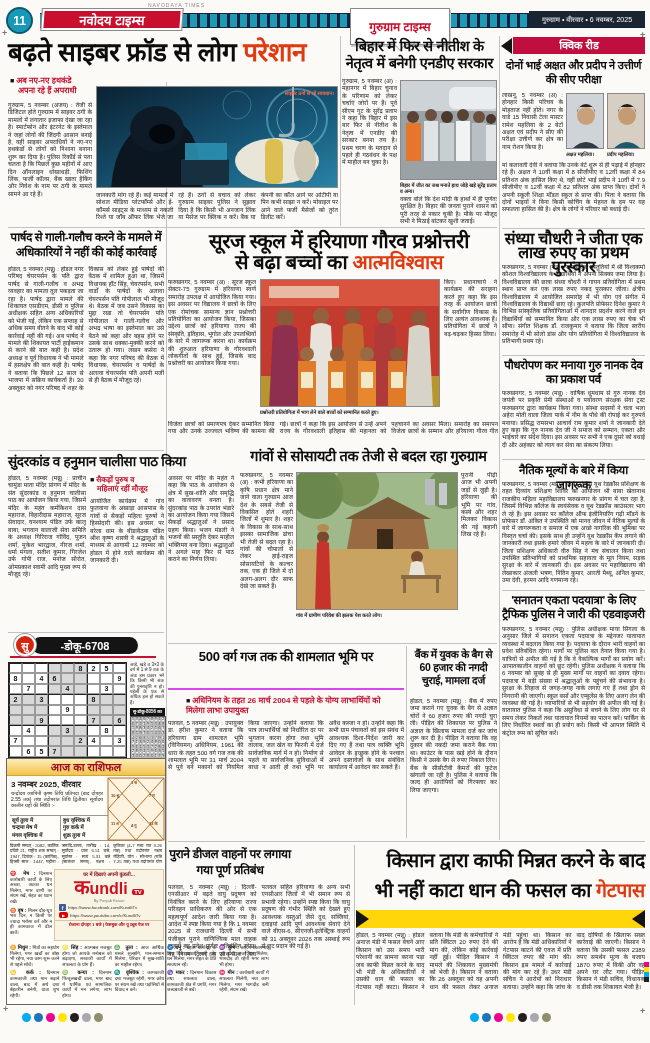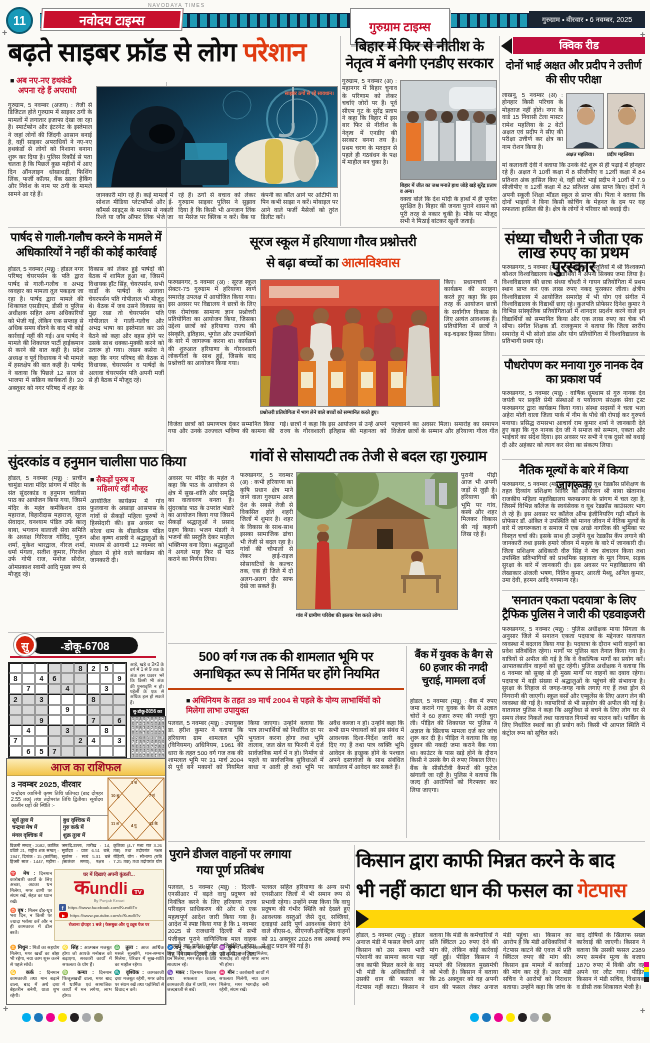--- a/index.html
+++ b/index.html
@@ -67,21 +67,21 @@
   .fbicon{width:7px;height:7px;background:#3b5998;color:#fff;font-size:5px;font-weight:bold;display:inline-flex;align-items:center;justify-content:center;border-radius:1px}
   .yticon{width:9px;height:6px;background:#d00;color:#fff;font-size:4px;display:inline-flex;align-items:center;justify-content:center;border-radius:2px}
   .ad-tag{font-size:4.4px;color:#b00d1e;font-weight:bold;border-top:1px solid #d6c79e;margin-top:2px;line-height:7px}
   
   .strip{background:#ffd60a;color:#7a0c22;font-weight:bold;font-size:9.5px;display:flex;align-items:center;justify-content:center;position:absolute}
   .strip i{position:absolute;top:0;width:0;height:0}
   .strip .tl{left:0;border-top:9px solid transparent;border-bottom:9px solid transparent;border-left:13px solid #141414}
   .strip .tr{right:0;border-top:9px solid transparent;border-bottom:9px solid transparent;border-right:13px solid #141414}
   .cm-box{position:absolute;background:radial-gradient(closest-side,#ffec7a 62%,rgba(255,236,122,0));display:flex;align-items:center;justify-content:center;text-align:center;font-weight:bold;font-size:8.5px;color:#8a0b1e;line-height:10px}
   .dot{display:inline-block;width:9px;height:9px;border-radius:50%;margin-right:3px}
-  .underl{border-bottom:2px solid #c2410c;padding-bottom:10px}
+  .underl{border-bottom:2px solid #d946ef;padding-bottom:10px}
 </style>
 </head>
 <body>
 
 <div class="plus" style="left:2px;top:28px">+</div>
 <div class="plus" style="left:640px;top:30px">+</div>
 <div class="plus" style="left:3px;top:1004px">+</div>
 <div class="plus" style="left:640px;top:1006px">+</div>
 
 <div class="abs mh-brand-small" style="left:148px;top:2px">NAVODAYA TIMES</div>
@@ -208,21 +208,21 @@
 
 <div class="abs hl ctr" style="left:8px;top:230px;width:156px;height:32px;font-size:11.5px;line-height:15px">पार्षद से गाली-गलौच करने के मामले में अधिकारियों ने नहीं की कोई कार्रवाई</div>
 <div class="abs b6 cols2" style="left:8px;top:266px;width:156px;height:182px">होडल, 5 नवम्बर (मन्नू) : होडल नगर परिषद चेयरपर्सन के पति द्वारा पार्षद से गाली-गलौच व अभद्र व्यवहार का मामला तूल पकड़ता जा रहा है। पार्षद द्वारा मामले की शिकायत एसडीएम, डीसी व पुलिस अधीक्षक सहित अन्य अधिकारियों को भेजी गई, लेकिन एक सप्ताह से अधिक समय बीतने के बाद भी कोई कार्रवाई नहीं की गई। अब पार्षद ने मामले की शिकायत पार्टी हाईकमान से करने की बात कही है। प्रदेश अध्यक्ष व पूर्व विधायक ने भी मामले में हस्तक्षेप की बात कही है। पार्षद ने बताया कि पिछले 12 साल से भाजपा में सक्रिय कार्यकर्ता है। 30 अक्तूबर को नगर परिषद में शहर के विकास को लेकर हुई पार्षदों की बैठक में शामिल हुआ था, जिसमें विधायक हॉट सिंह, चेयरपर्सन, सभी वार्डों के पार्षदों के अलावा चेयरपर्सन पति गोपीलाल भी मौजूद थे। बैठक में जब उसने विकास का मुद्दा रखा तो चेयरपर्सन पति गोपीलाल ने गाली-गलौच और अभद्र भाषा का इस्तेमाल कर उसे बैठने को कहा और बहस होने पर उसके साथ धक्का-मुक्की करने को उतारू हो गया। लखन कसेरा ने कहा कि नगर परिषद की बैठक में विधायक, चेयरपर्सन व पार्षदों के अलावा चेयरपर्सन पति अपनी मर्जी से ही बैठक में मौजूद रहे।</div>
 
 <div class="abs hl" style="left:8px;top:453px;width:228px;height:18px;font-size:13.5px;line-height:17px">सुंदरकांड व हनुमान चालीसा पाठ किया</div>
 <div class="abs b6" style="left:8px;top:475px;width:78px;height:154px">होडल, 5 नवम्बर (मन्नू) : प्राचीन चामुंडा माता मंदिर प्रांगण में मंदिर के संत सुंदरकांड व हनुमान चालीसा पाठ का आयोजन किया गया, जिसमें मंदिर के महंत कर्मकिशन दास महाराज, बिहारीदास महाराज, सूरज सेवादार, घनश्याम पंडित उर्फ कालू बाबा, भगवान बालाजी सेवा समिति के अध्यक्ष गिरिराज गोविंद, पूजन शर्मा, मुकेश भारद्वाज, नीरज शर्मा, धर्मा मंगला, सतीश कुमार, गिरजेश उर्फ गोपी राज, मनोज सौरोत, ओमप्रकाश स्वामी आदि मुख्य रूप से मौजूद रहे।</div>
 <div class="abs subred" style="left:90px;top:475px;width:74px;font-size:7.5px;line-height:9px"><span class="sq">■ </span><span>सैकड़ों पुरुष व</span><br><span style="padding-left:7px">महिलाएं रहीं मौजूद</span></div>
 <div class="abs b6" style="left:90px;top:498px;width:74px;height:131px">आयोजित कार्यक्रम में गांव फुलवाना के अखाड़ा आसपास के गांवों से सैकड़ों महिला पुरुषों ने हिस्सेदारी की। इस अवसर पर बरेला धाम के बीडाबैठक पंडित श्रीश कृष्ण शास्त्री ने श्रद्धालुओं के माध्यम से आगामी 12 नवम्बर को होडल में होने वाले कार्यक्रम की जानकारी दी।</div>
 <div class="abs b6" style="left:168px;top:475px;width:66px;height:164px">अवसर पर मंदिर के महंत ने कहा कि पाठ के आयोजन से क्षेत्र में सुख-शांति और समृद्धि का वातावरण बनता है। सुंदरकांड पाठ के उपरांत भंडारे का आयोजन किया गया जिसमें सैकड़ों श्रद्धालुओं ने प्रसाद ग्रहण किया। भजन मंडली ने भजनों की प्रस्तुति देकर माहौल भक्तिमय बना दिया। श्रद्धालुओं ने अगले माह फिर से पाठ कराने का निर्णय लिया।</div>
 
-<div class="abs hl ctr" style="left:168px;top:231px;width:330px;height:44px;font-size:13px;line-height:21px">
+<div class="abs hl ctr" style="left:174px;top:231px;width:330px;height:44px;font-size:20px;line-height:21px">
   <span>सूरज स्कूल में हरियाणा गौरव प्रश्नोत्तरी</span><br>
   <span>से बढ़ा बच्चों का </span><span class="accent">आत्मविश्वास</span>
 </div>
 <div class="abs b6" style="left:168px;top:279px;width:88px;height:140px">फरुखनगर, 5 नवम्बर (अ) : सूरज स्कूल सेक्टर-75 गुरुग्राम में हरियाणा स्वर्ण समारोह उपलक्ष में आयोजित किया गया। इस अवसर पर विद्यालय ने छात्रों के लिए एक रोमांचक सामान्य ज्ञान प्रश्नोत्तरी प्रतियोगिता का आयोजन किया, जिसका उद्देश्य छात्रों को हरियाणा राज्य की संस्कृति, इतिहास, भूगोल और उपलब्धियों के बारे में जागरूक करना था। कार्यक्रम की शुरुआत हरियाणा के गौरवशाली लोकगीतों के साथ हुई, जिसके बाद प्रश्नोत्तरी का आयोजन किया गया।</div>
 <div class="abs ph" style="left:260px;top:279px;width:180px;height:128px">
   <svg width="180" height="128" viewBox="0 0 180 128">
     <rect width="180" height="128" fill="#c23b2e"></rect>
     <rect x="0" y="0" width="180" height="26" fill="#d9543f"></rect>
     <rect x="8" y="6" width="70" height="12" fill="#f0e4d0" opacity="0.7"></rect>
     <rect x="0" y="96" width="180" height="32" fill="#b9952f"></rect>
@@ -280,32 +280,31 @@
       <rect x="139" y="106" width="3" height="14" fill="#8a6a45"></rect>
     <circle cx="120" cy="84" r="6" fill="#7a4a2e"></circle>
       <path d="M112 102 L114 90 Q120 86 126 90 L128 102 Z" fill="#e8e4da"></path>
   </svg>
 </div>
 <div class="abs cap" style="left:296px;top:612px;width:162px;height:9px">गांव में ग्रामीण परिवेश की झलक पेश करते लोग।</div>
 <div class="abs b6" style="left:461px;top:472px;width:36px;height:168px">पुरानी पीढ़ी आज भी अपनी जड़ों से जुड़ी है। हरियाणा की भूमि पर गांव, कस्बे और शहर मिलकर विकास की नई कहानी लिख रहे हैं।</div>
 
 <div class="abs hl ctr underl" style="left:168px;top:648px;width:236px;height:42px;font-size:13px;line-height:17px">
   <span>500 वर्ग गज तक की शामलात भूमि पर</span><br>
-  <span>अनाधिकृत रूप से निर्मित घर होंगे नियमित</span>
-</div>
-<div class="abs subred" style="left:186px;top:696px;width:204px;font-size:8px;line-height:10px"><span class="sq">■ </span><span>अधिनियम के तहत 39 मार्च 2004 से पहले के योग्य लाभार्थियों को मिलेगा लाभः उपायुक्त</span></div>
+</div>
+<div class="abs subred" style="left:186px;top:696px;width:204px;font-size:8px;line-height:10px"><span class="sq">■ </span><span>अधिनियम के तहत 26 मार्च 2004 से पहले के योग्य लाभार्थियों को मिलेगा लाभः उपायुक्त</span></div>
 <div class="abs b6 cols3" style="left:168px;top:720px;width:236px;height:118px">पलवल, 5 नवम्बर (मन्नू) : उपायुक्त डा. हरीश कुमार ने बताया कि हरियाणा ग्राम शामलात भूमि (विनियमन) अधिनियम, 1961 की धारा के तहत 500 वर्ग गज तक की शामलात भूमि पर 31 मार्च 2004 से पूर्व बने मकानों को नियमित किया जाएगा। उन्होंने बताया कि पात्र लाभार्थियों को निर्धारित दर पर भुगतान करना होगा तथा भूमि तालाब, जल खेत या फिरनी में दर्ज सार्वजनिक मार्ग में न हो। निर्माण से पहले या सार्वजनिक सुविधाओं में बाधा न आती हो तथा भूमि पर अवैध कब्जा न हो। उन्होंने कहा कि सभी ग्राम पंचायतों को इस संबंध में आवश्यक दिशा-निर्देश जारी कर दिए गए हैं तथा पात्र व्यक्ति भूमि आवेदन के इच्छुक होने के पश्चात अपने दस्तावेजों के साथ संबंधित कार्यालय में आवेदन कर सकते हैं।</div>
 
 <div class="abs hl ctr" style="left:410px;top:648px;width:87px;height:46px;font-size:10.5px;line-height:13px">बैंक में युवक के बैग से 60 हजार की नगदी चुराई, मामला दर्ज</div>
 <div class="abs b6" style="left:410px;top:698px;width:87px;height:140px">होडल, 5 नवम्बर (मन्नू) : बैंक में रुपए जमा कराने गए युवक के बैग से अज्ञात चोरों ने 60 हजार रुपए की नगदी चुरा ली। पीड़ित की शिकायत पर पुलिस ने अज्ञात के खिलाफ मामला दर्ज कर जांच शुरू कर दी है। पीड़ित ने बताया कि वह दुकान की नकदी जमा कराने बैंक गया था। काउंटर के पास खड़े होने के दौरान किसी ने उसके बैग से रुपए निकाल लिए। बैंक के सीसीटीवी कैमरों की फुटेज खंगाली जा रही है। पुलिस ने बताया कि जल्द ही आरोपियों को गिरफ्तार कर लिया जाएगा।</div>
 
 <div class="abs hl ctr" style="left:168px;top:846px;width:124px;height:34px;font-size:12px;line-height:16px">पुराने डीजल वाहनों पर लगाया गया पूर्ण प्रतिबंध</div>
 <div class="abs b6 cols2" style="left:168px;top:884px;width:182px;height:121px">पलवल, 5 नवम्बर (मन्नू) : दिल्ली-एनसीआर में बढ़ते वायु प्रदूषण को नियंत्रित करने के लिए हरियाणा राज्य परिवहन प्राधिकरण की ओर से एक महत्वपूर्ण आदेश जारी किया गया है। आदेश में स्पष्ट किया गया है कि 1 नवम्बर 2025 से राजधानी दिल्ली में सभी पंजीकृत पुराने वाणिज्यिक माल वाहक वाहनों का प्रवेश पूर्णतः प्रतिबंधित रहेगा। यह नियम दिल्ली के साथ-साथ जिला पलवल सहित हरियाणा के अन्य सभी एनसीआर जिलों में भी समान रूप से प्रभावी रहेगा। उन्होंने स्पष्ट किया कि वायु प्रदूषण की गंभीर स्थिति को देखते हुए आवश्यक वस्तुओं जैसे दूध, सब्जियां, दवाइयां आदि पूर्ण आवश्यक सेवाएं देने वाले बीएस-6, सीएनजी-इलेक्ट्रिक वाहनों को 31 अक्तूबर 2026 तक अस्थाई रूप से छूट प्रदान की गई है।</div>
 
-<div class="abs hl" style="left:356px;top:845px;width:289px;height:62px;font-size:19.5px;line-height:30px;text-align:left">
+<div class="abs hl" style="left:356px;top:845px;width:289px;height:62px;font-size:19.5px;line-height:30px;text-align:right">
   <span>किसान द्वारा काफी मिन्नत करने के बाद</span><br>
   <span>भी नहीं काटा धान की फसल का </span><span class="accent">गेटपास</span>
 </div>
 <div class="strip" style="left:356px;top:910px;width:289px;height:18px">
     <i class="tl"></i>
     <i class="tr"></i>
   </div>
 <div class="abs" style="left:356px;top:932px;width:289px;height:73px">
   <div class="b6 cols4" style="width:289px;height:73px">होडल, 5 नवम्बर (मन्नू) : होडल अनाज मंडी में फसल बेचने आए किसान को उस समय भारी परेशानी का सामना करना पड़ा जब काफी मिन्नत करने के बाद भी मंडी के अधिकारियों ने उसकी धान की फसल का गेटपास नहीं काटा। किसान ने बताया कि मंडी के कर्मचारियों ने प्रति क्विंटल 20 रुपए देने की मांग की, लेकिन कोई कार्रवाई नहीं हुई। पीड़ित किसान ने मामले की शिकायत मुख्यमंत्री को भेजी है। किसान ने बताया कि 26 अक्तूबर को वह अपनी धान की फसल लेकर अनाज मंडी पहुंचा था। किसान का आरोप है कि मंडी अधिकारियों ने गेटपास काटने की एवज में प्रति क्विंटल रुपए की मांग की। किसान इस मामले में कार्रवाई की मांग कर रहे हैं। उधर मंडी सचिव ने आरोपों को निराधार बताया। उन्होंने कहा कि जांच के बाद दोषियों के खिलाफ सख्त कार्रवाई की जाएगी। किसान ने बताया कि उसकी फसल 2389 रुपए समर्थन मूल्य के बजाय 1870 रुपए में बिकी और वह अपने घर लौट गया। पीड़ित किसान ने मंडी सचिव, विधायक व डीसी तक शिकायत भेजी है।</div>
 </div>

